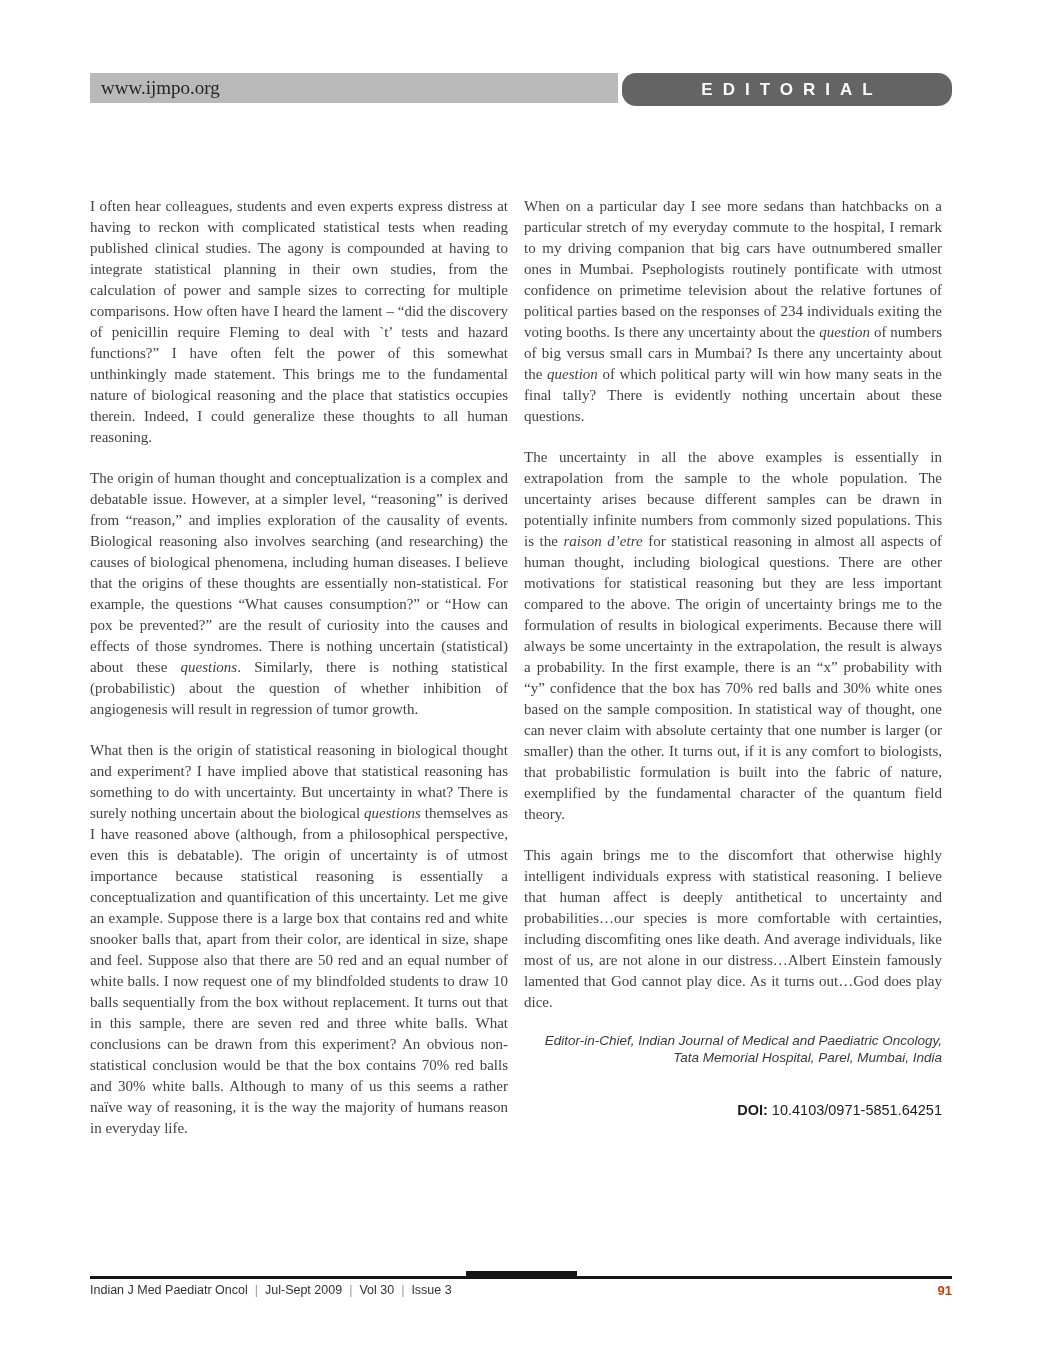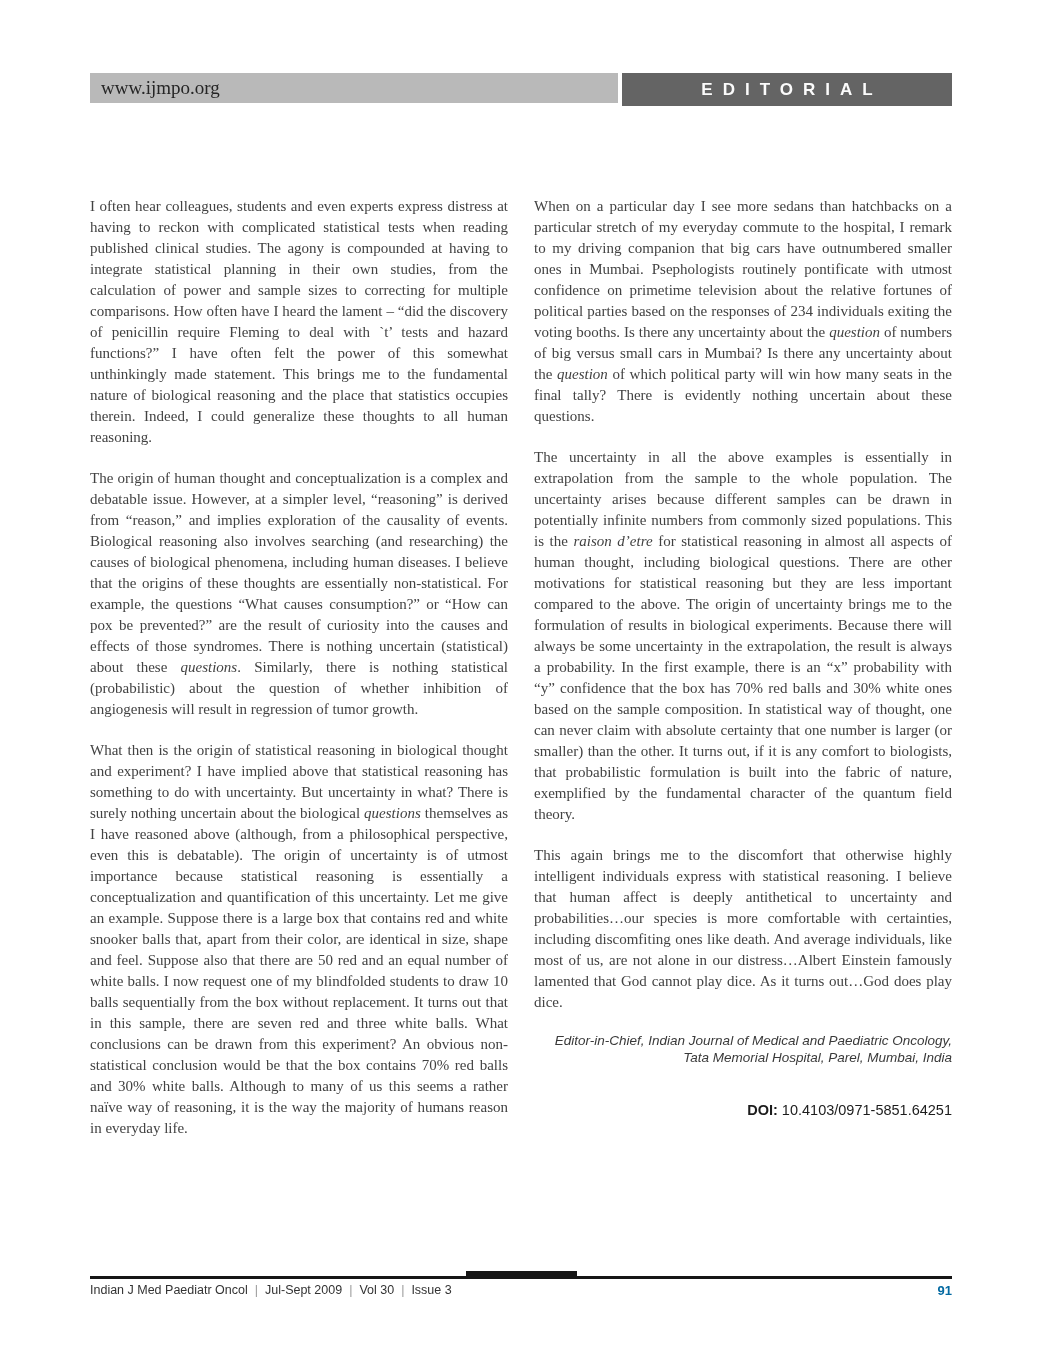--- a/index.html
+++ b/index.html
@@ -27,33 +27,33 @@
     display:flex;align-items:center;
     padding-left:11px;box-sizing:border-box;
     font-size:19px;color:#252525;
   }
   .header-gap{width:4px;height:30px;background:#ffffff;}
   .section-box{
     flex:1;height:33px;background:var(--section-box);
     display:flex;align-items:center;justify-content:center;
     font-family:"Liberation Sans", sans-serif;
     font-size:17px;font-weight:600;color:#fbfbfb;
-    letter-spacing:10px;text-indent:10px;
+    letter-spacing:10px;text-indent:10px;border-radius:14px;
   }
   
   .title{
     position:absolute;left:90px;top:124px;width:862px;
     font-family:"Liberation Sans", sans-serif;
     font-size:32px;font-weight:700;letter-spacing:-0.5px;
     color:var(--title-text);margin:0;
   }
   
   .columns{
     position:absolute;left:90px;top:196px;width:862px;
-    display:flex;gap:26px;
+    display:flex;gap:16px;
   }
   .col{width:418px;}
   .body-para{
     margin:0 0 20px 0;
     font-size:15px;line-height:21px;
     text-align:justify;
     color:var(--body-text);
   }
   .body-para em{font-style:italic;}
   
@@ -83,21 +83,21 @@
     background:var(--rule);
   }
   .footer-row{
     position:absolute;left:90px;top:1283px;width:862px;
     display:flex;justify-content:space-between;align-items:flex-start;
     font-family:Liberation Sans, sans-serif;
     font-size:12.5px;color:#333333;
   }
   .footer-segments span{white-space:pre;}
   .footer-segments .sep{color:#9a9a9a;padding:0 7px;}
-  .page-number{font-weight:700;font-size:13px;color:#0369a1;}
+  .page-number{font-weight:700;font-size:13px;color:#c2410c;}
 </style>
 </head>
 <body>
 
 <div class="page">
 
   <div class="header">
     <div class="site-bar">
       <span>www.ijmpo.org</span>
     </div>

